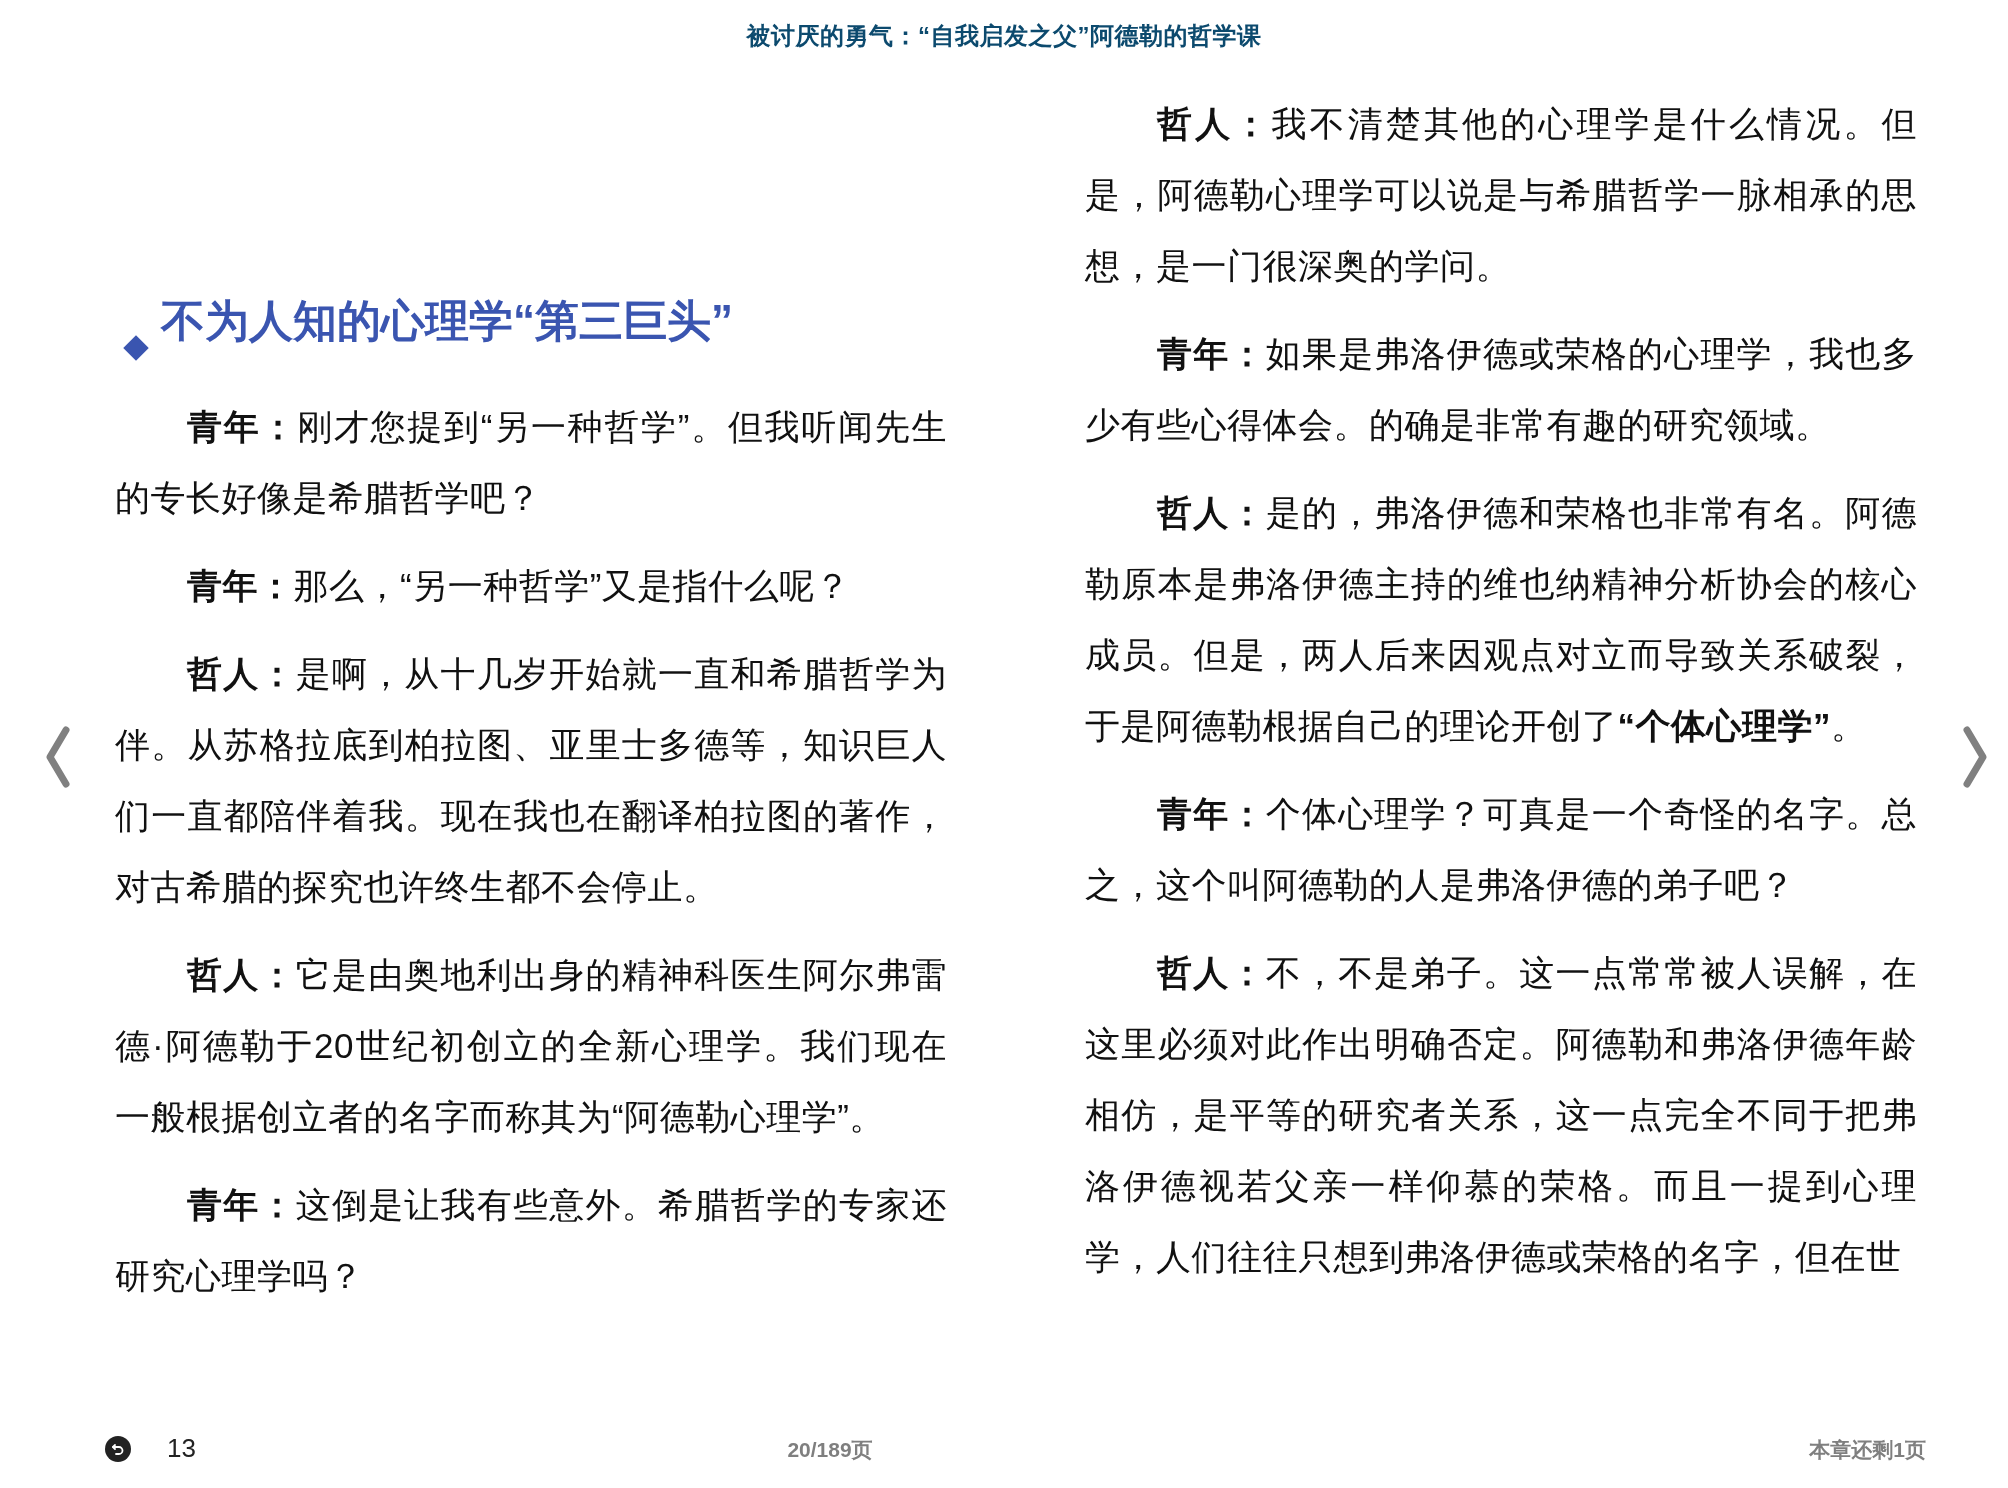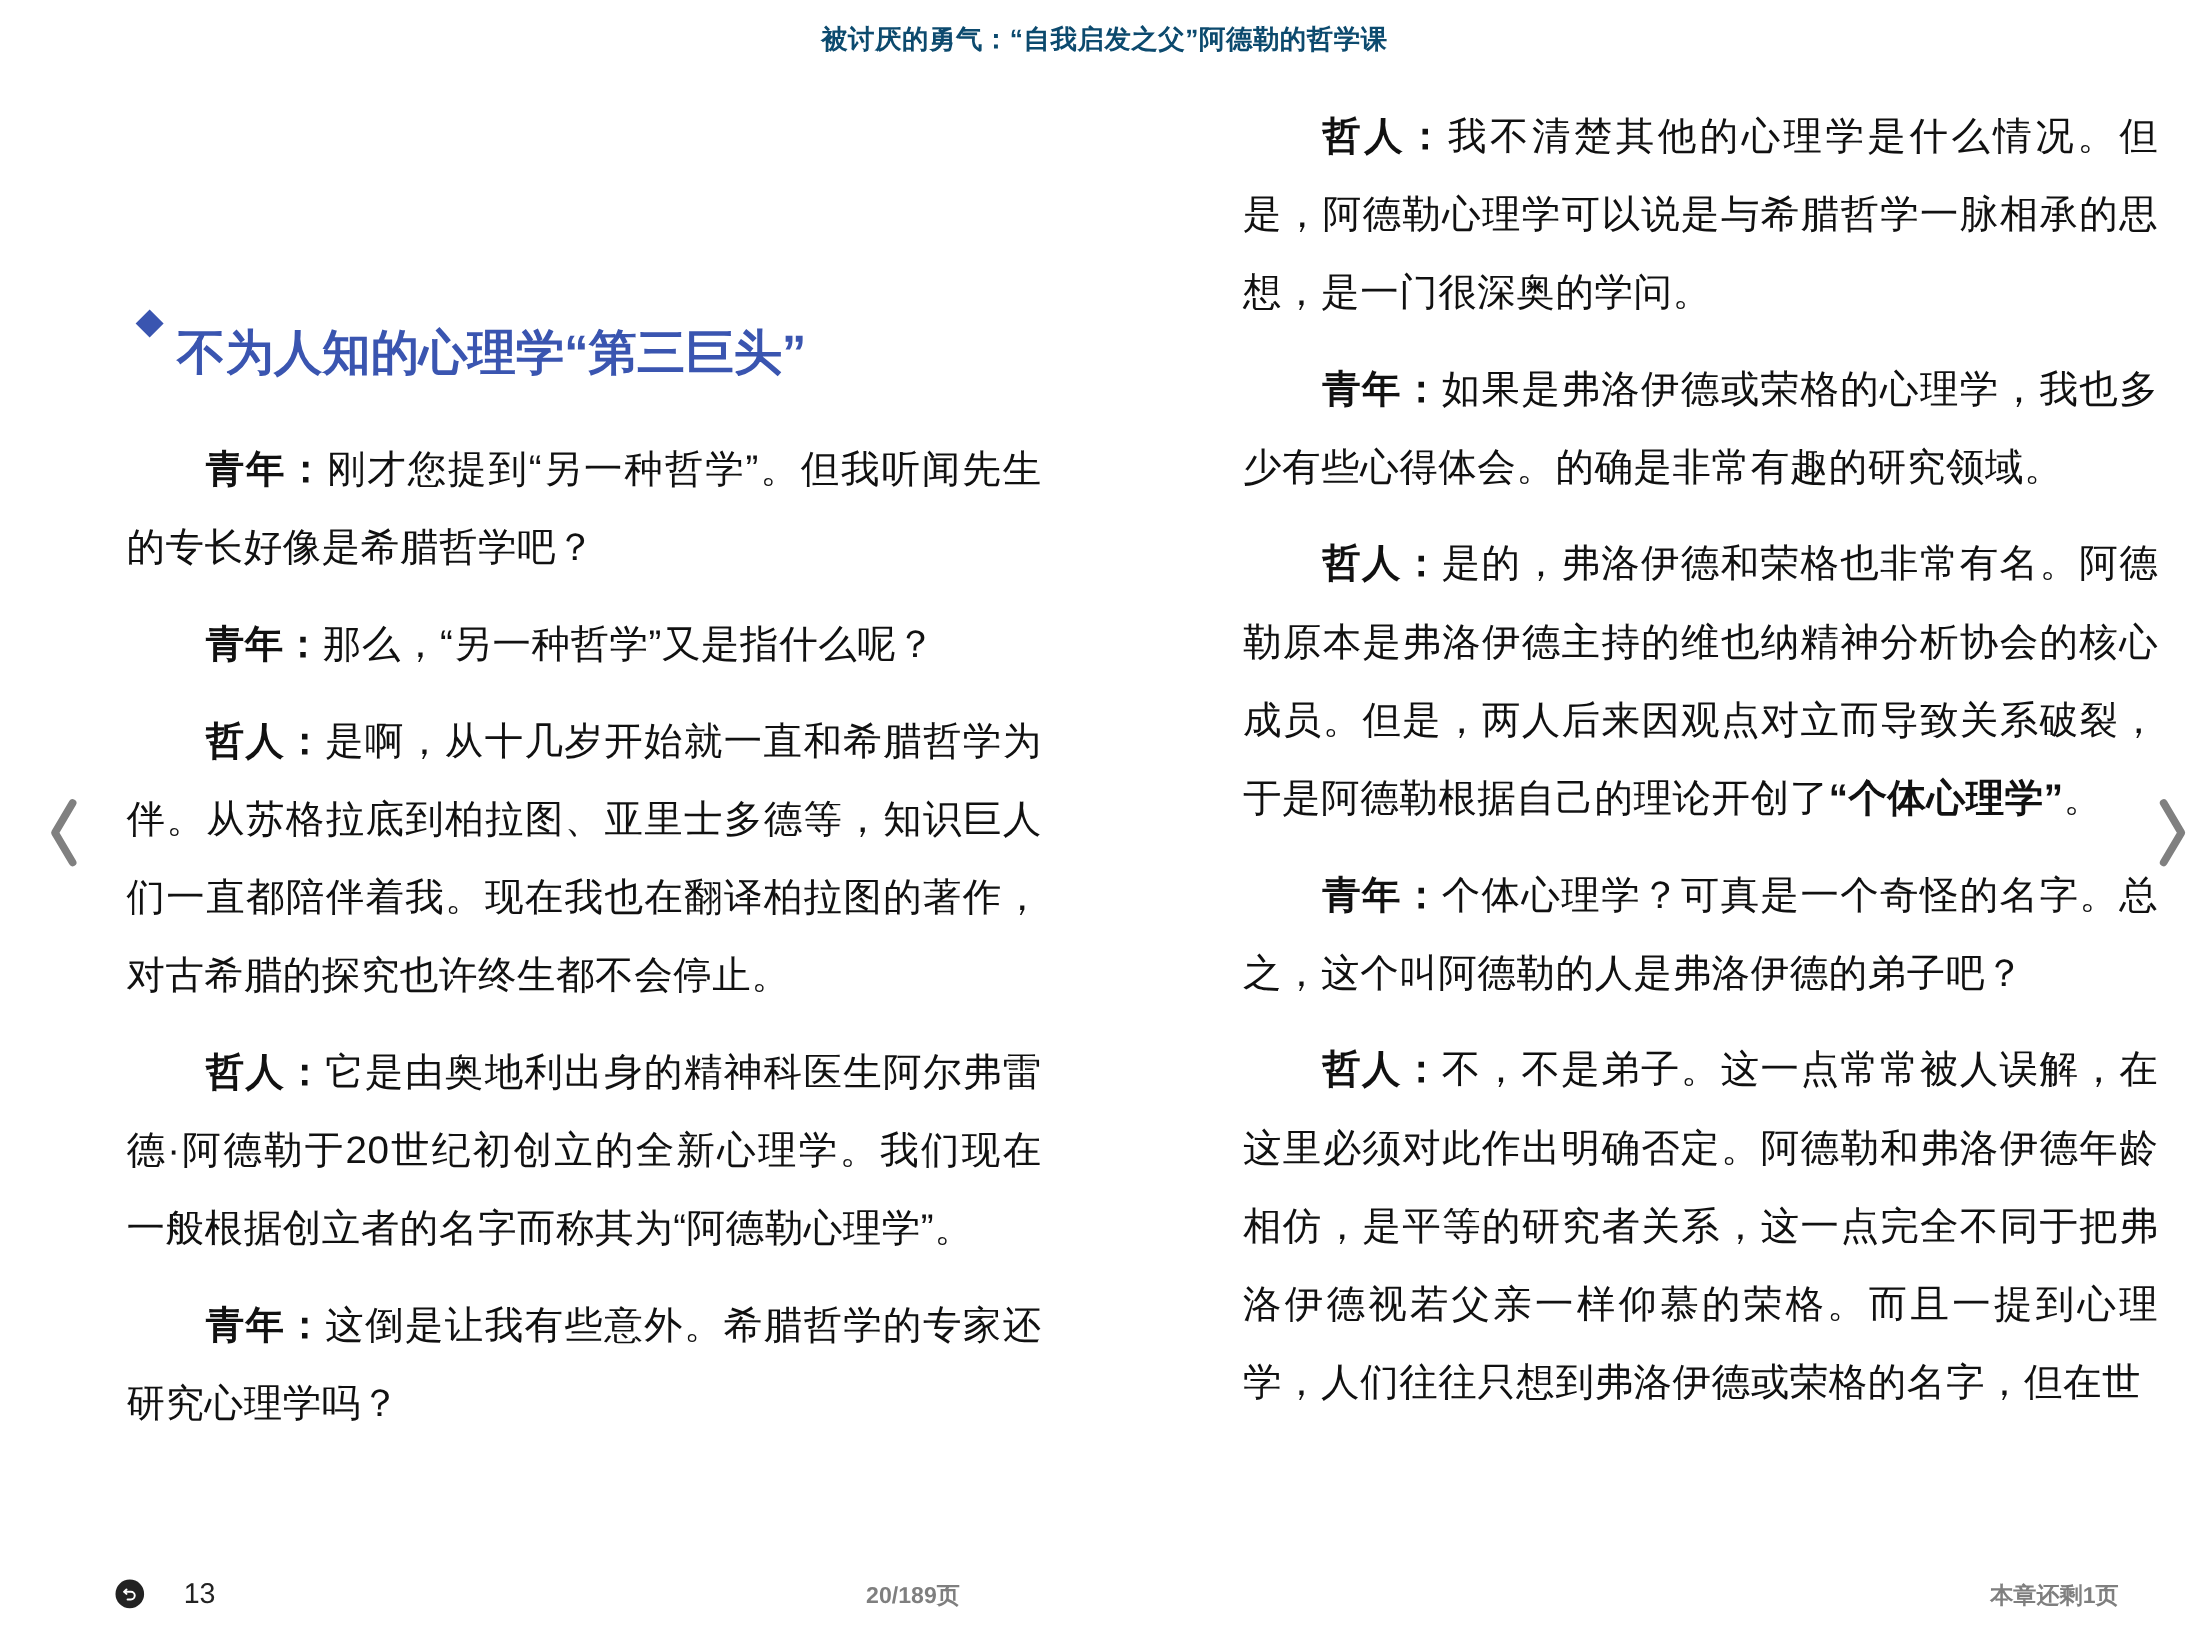--- a/index.html
+++ b/index.html
@@ -6,24 +6,24 @@
   body {
     width:2008px; height:1488px; background:#ffffff; position:relative; overflow:hidden;
     font-family:"Liberation Sans","DejaVu Sans",sans-serif; color:#111;
   }
   .book-title {
     position:absolute; top:20px; left:0; width:2008px; text-align:center;
     font-size:24px; font-weight:bold; color:#0c4a6e; letter-spacing:0.5px;
   }
   .col { position:absolute; width:832px; }
   .col.left { left:115px; top:285px; }
-  .col.right { left:1130px; top:88px; }
+  .col.right { left:1085px; top:88px; }
   .heading {
     font-size:44px; font-weight:bold; color:#3a55b0; margin:0 0 34px 0; line-height:72px;
-    display:flex; align-items:flex-start;
+    display:flex; align-items:flex-end;
   }
   .diamond {
     display:inline-block; width:18px; height:18px; background:#3a55b0; transform:rotate(45deg);
     margin:0 16px 0 12px;
   }
   p.para {
     margin:0 0 17px 0; font-size:35px; line-height:71px; text-indent:72px; text-align:justify;
     letter-spacing:0.5px;
   }
   .speaker { font-weight:bold; }

